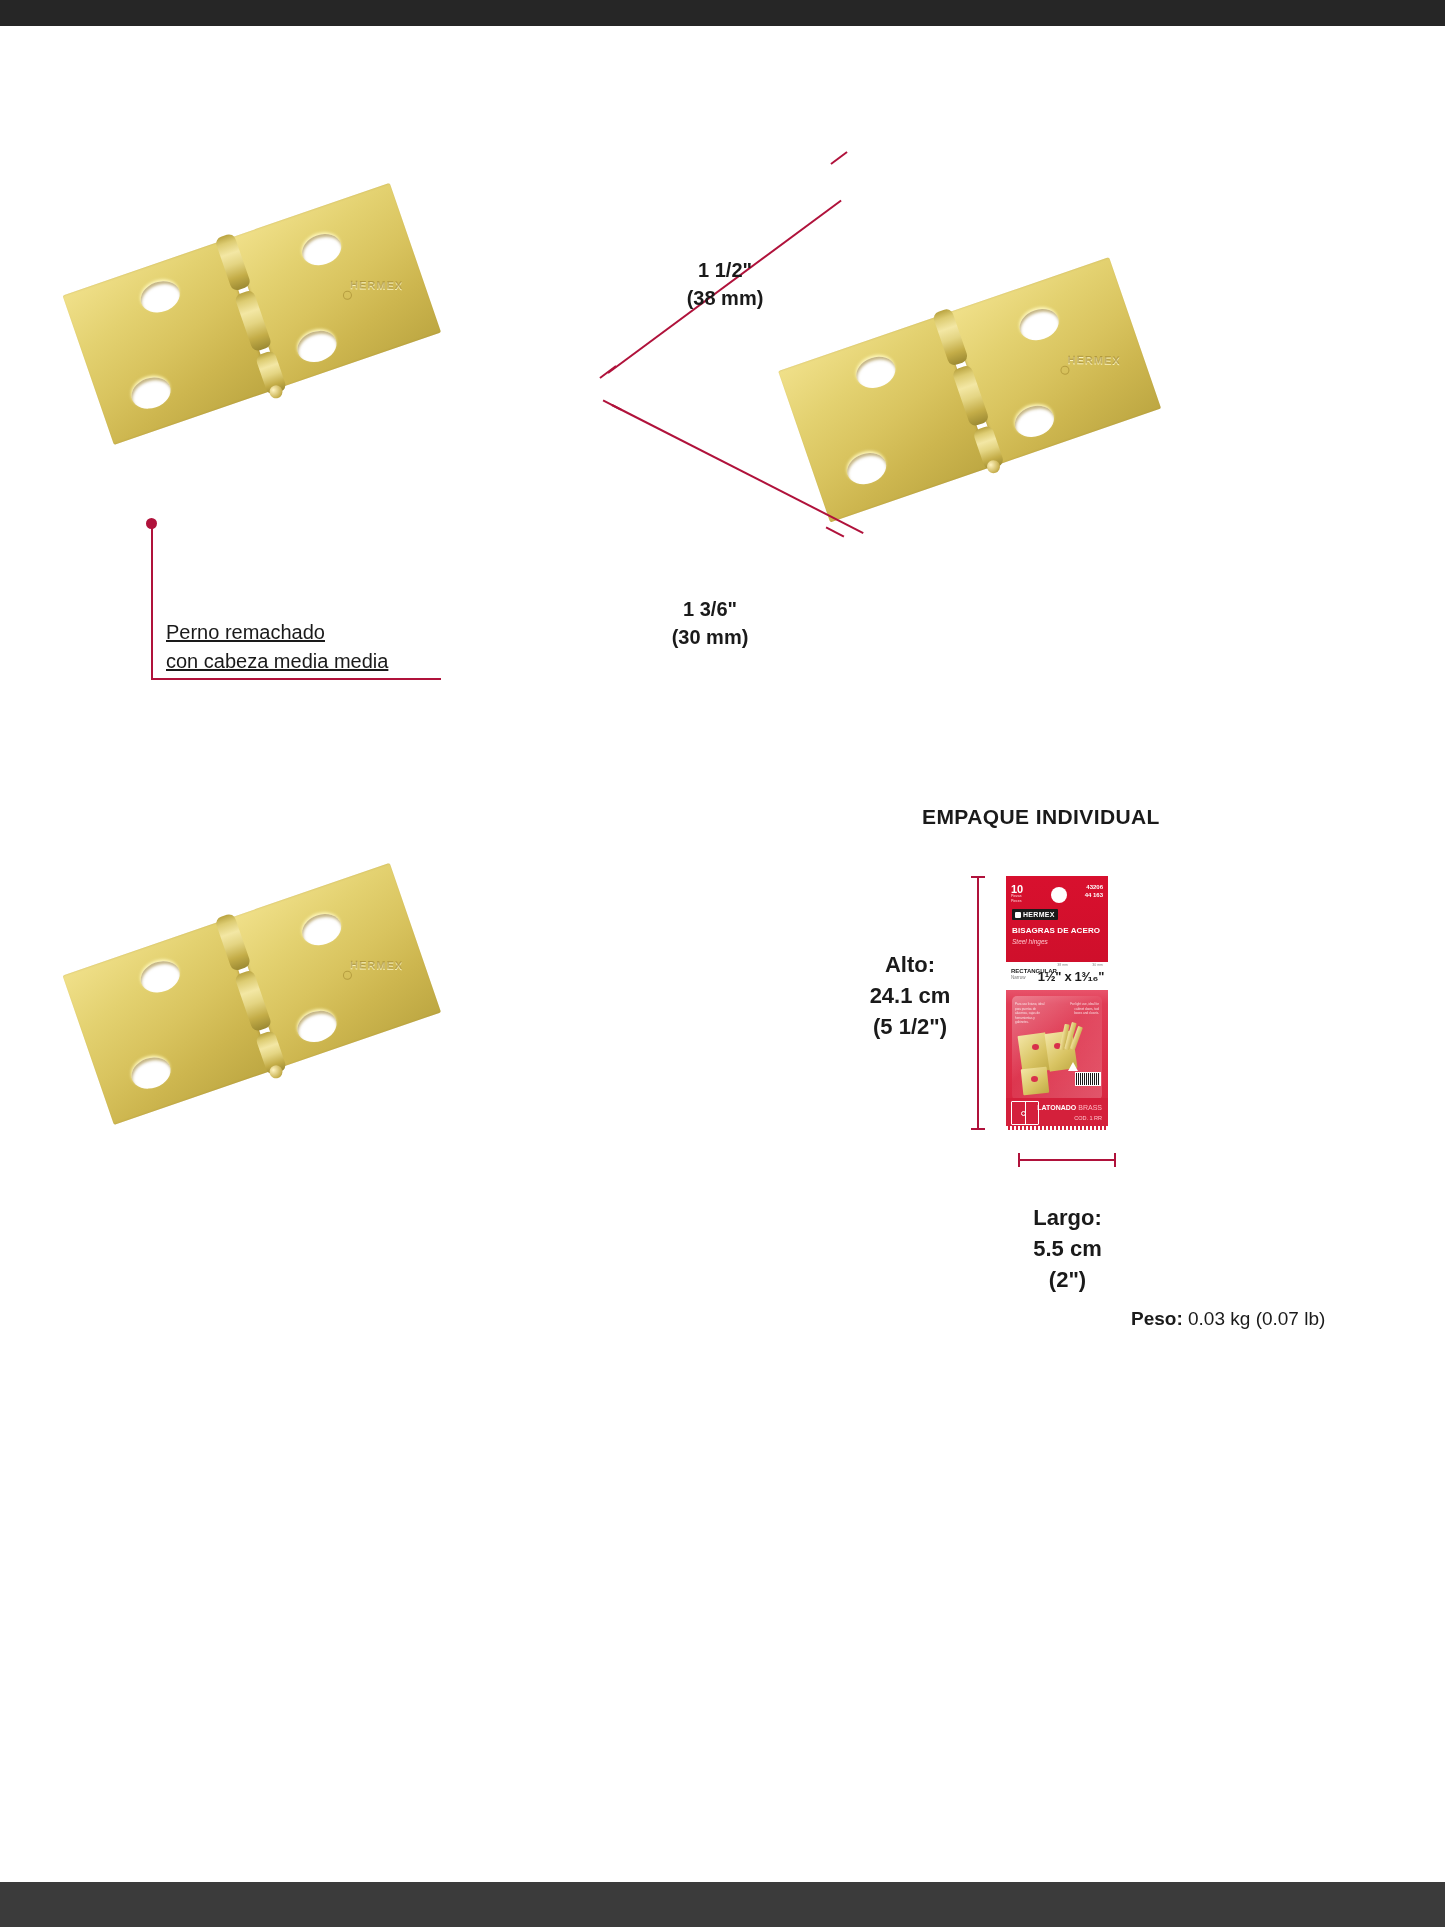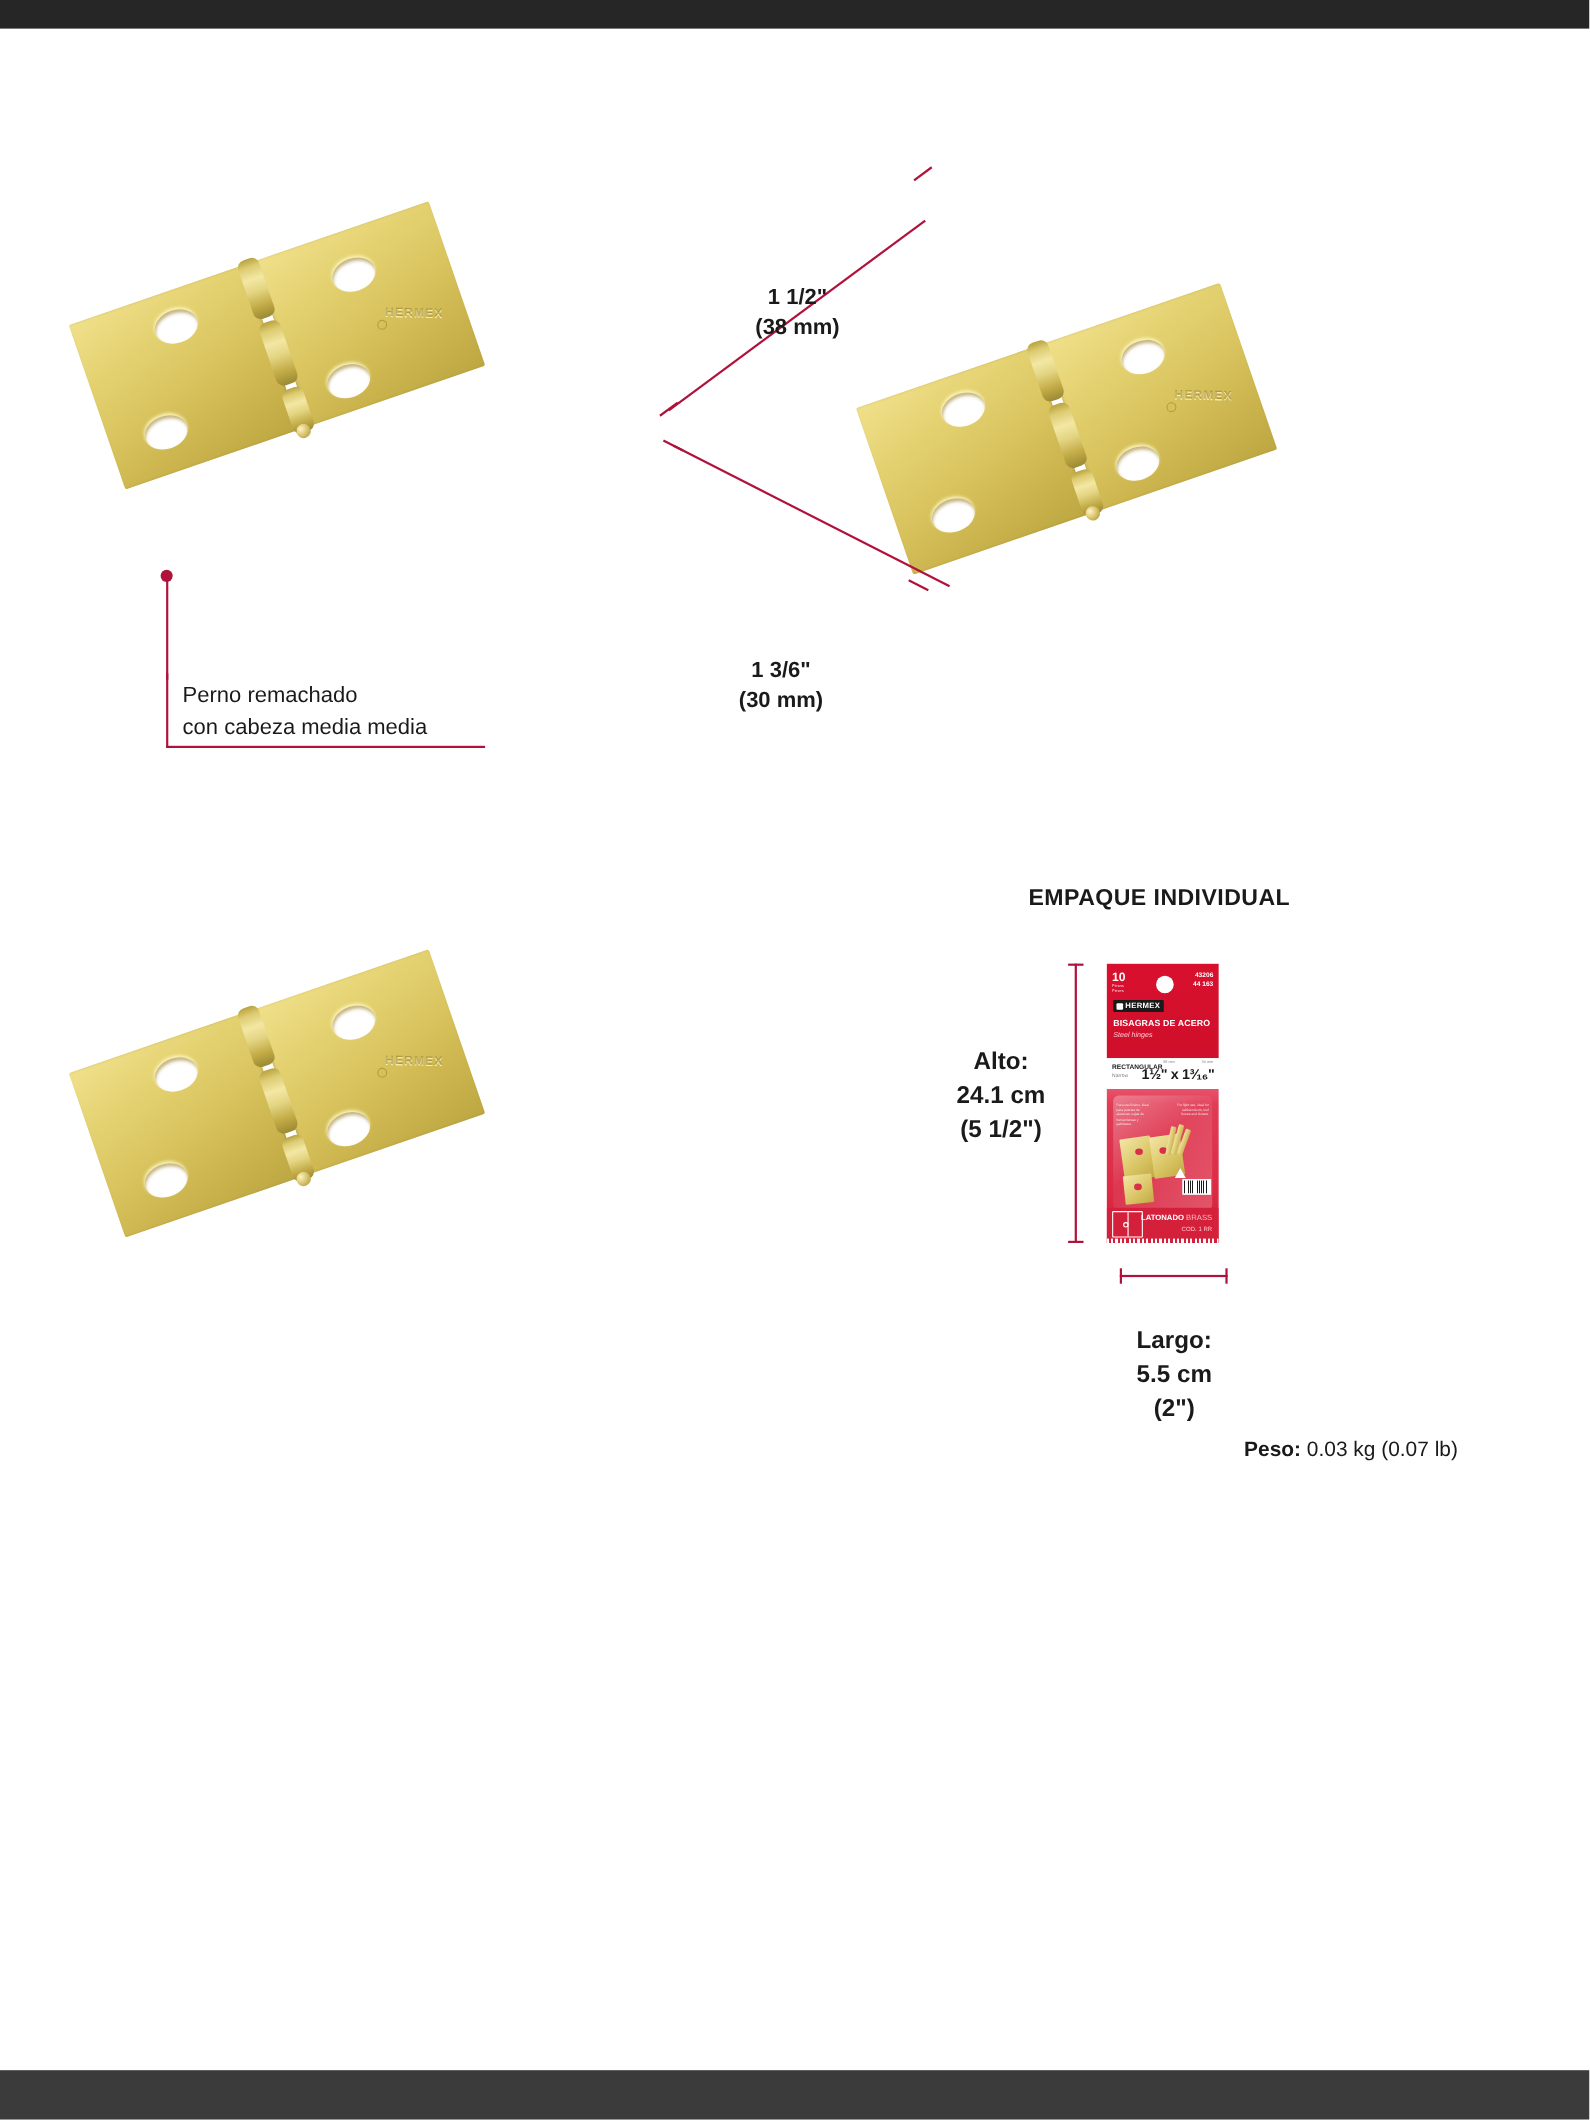--- a/index.html
+++ b/index.html
@@ -145,21 +145,20 @@
   }
 
   
   .empaque-title {
     position: absolute;
     font-size: 21px;
     font-weight: bold;
     letter-spacing: 0.4px;
     color: #1a1a1a;
     white-space: nowrap;
-    margin-left: 13px;
   }
   .pkg-wrap {
     position: absolute;
     left: 1006px; top: 876px;
     width: 102px; height: 254px;
   }
   .pkg {
     position: absolute;
     left: 0; top: 0;
     width: 102px; height: 254px;
@@ -402,21 +401,21 @@
       <div class="stamp" style="left:292px; top:178px; transform: rotate(20deg);">HERMEX</div>
       <div style="position:absolute; left:283px; top:180px; width:9px; height:9px; border:1.2px solid rgba(150,122,36,0.5); border-radius:50%; transform:rotate(20deg);"></div>
 
       <div class="pin-dot" style="left:182px; top:246px; width:13px; height:13px;"></div>
     </div>
   </div>
 
   <div class="callout-dot" style="left:146px; top:518px;"></div>
   <div class="callout-vline" style="left:151px; top:528px; height:90px;"></div>
   <div class="callout-bracket" style="left:151px; top:612px; width:290px; height:68px;"></div>
-  <div class="callout-text" style="left:166px; top:618px;">
+  <div class="callout-text" style="left:166px; top:618px;text-decoration:underline;">
     <div>Perno remachado</div>
     <div>con cabeza media media</div>
   </div>
 
   <div class="hinge" style="left:745px; top:190px; width:520px; height:390px;">
     <div style="position:absolute; left:0; top:0; width:520px; height:390px; transform: rotate(-19deg); transform-origin:50% 50%;">
       <div class="leaf left" style="left:50px; top:108px; width:170px; height:160px;"></div>
       <div class="leaf right" style="left:230px; top:108px; width:170px; height:160px;"></div>
       <div class="knuckle" style="left:214px; top:104px; width:20px; height:56px;"></div>
       <div class="knuckle" style="left:214px; top:164px; width:20px; height:60px;"></div>

